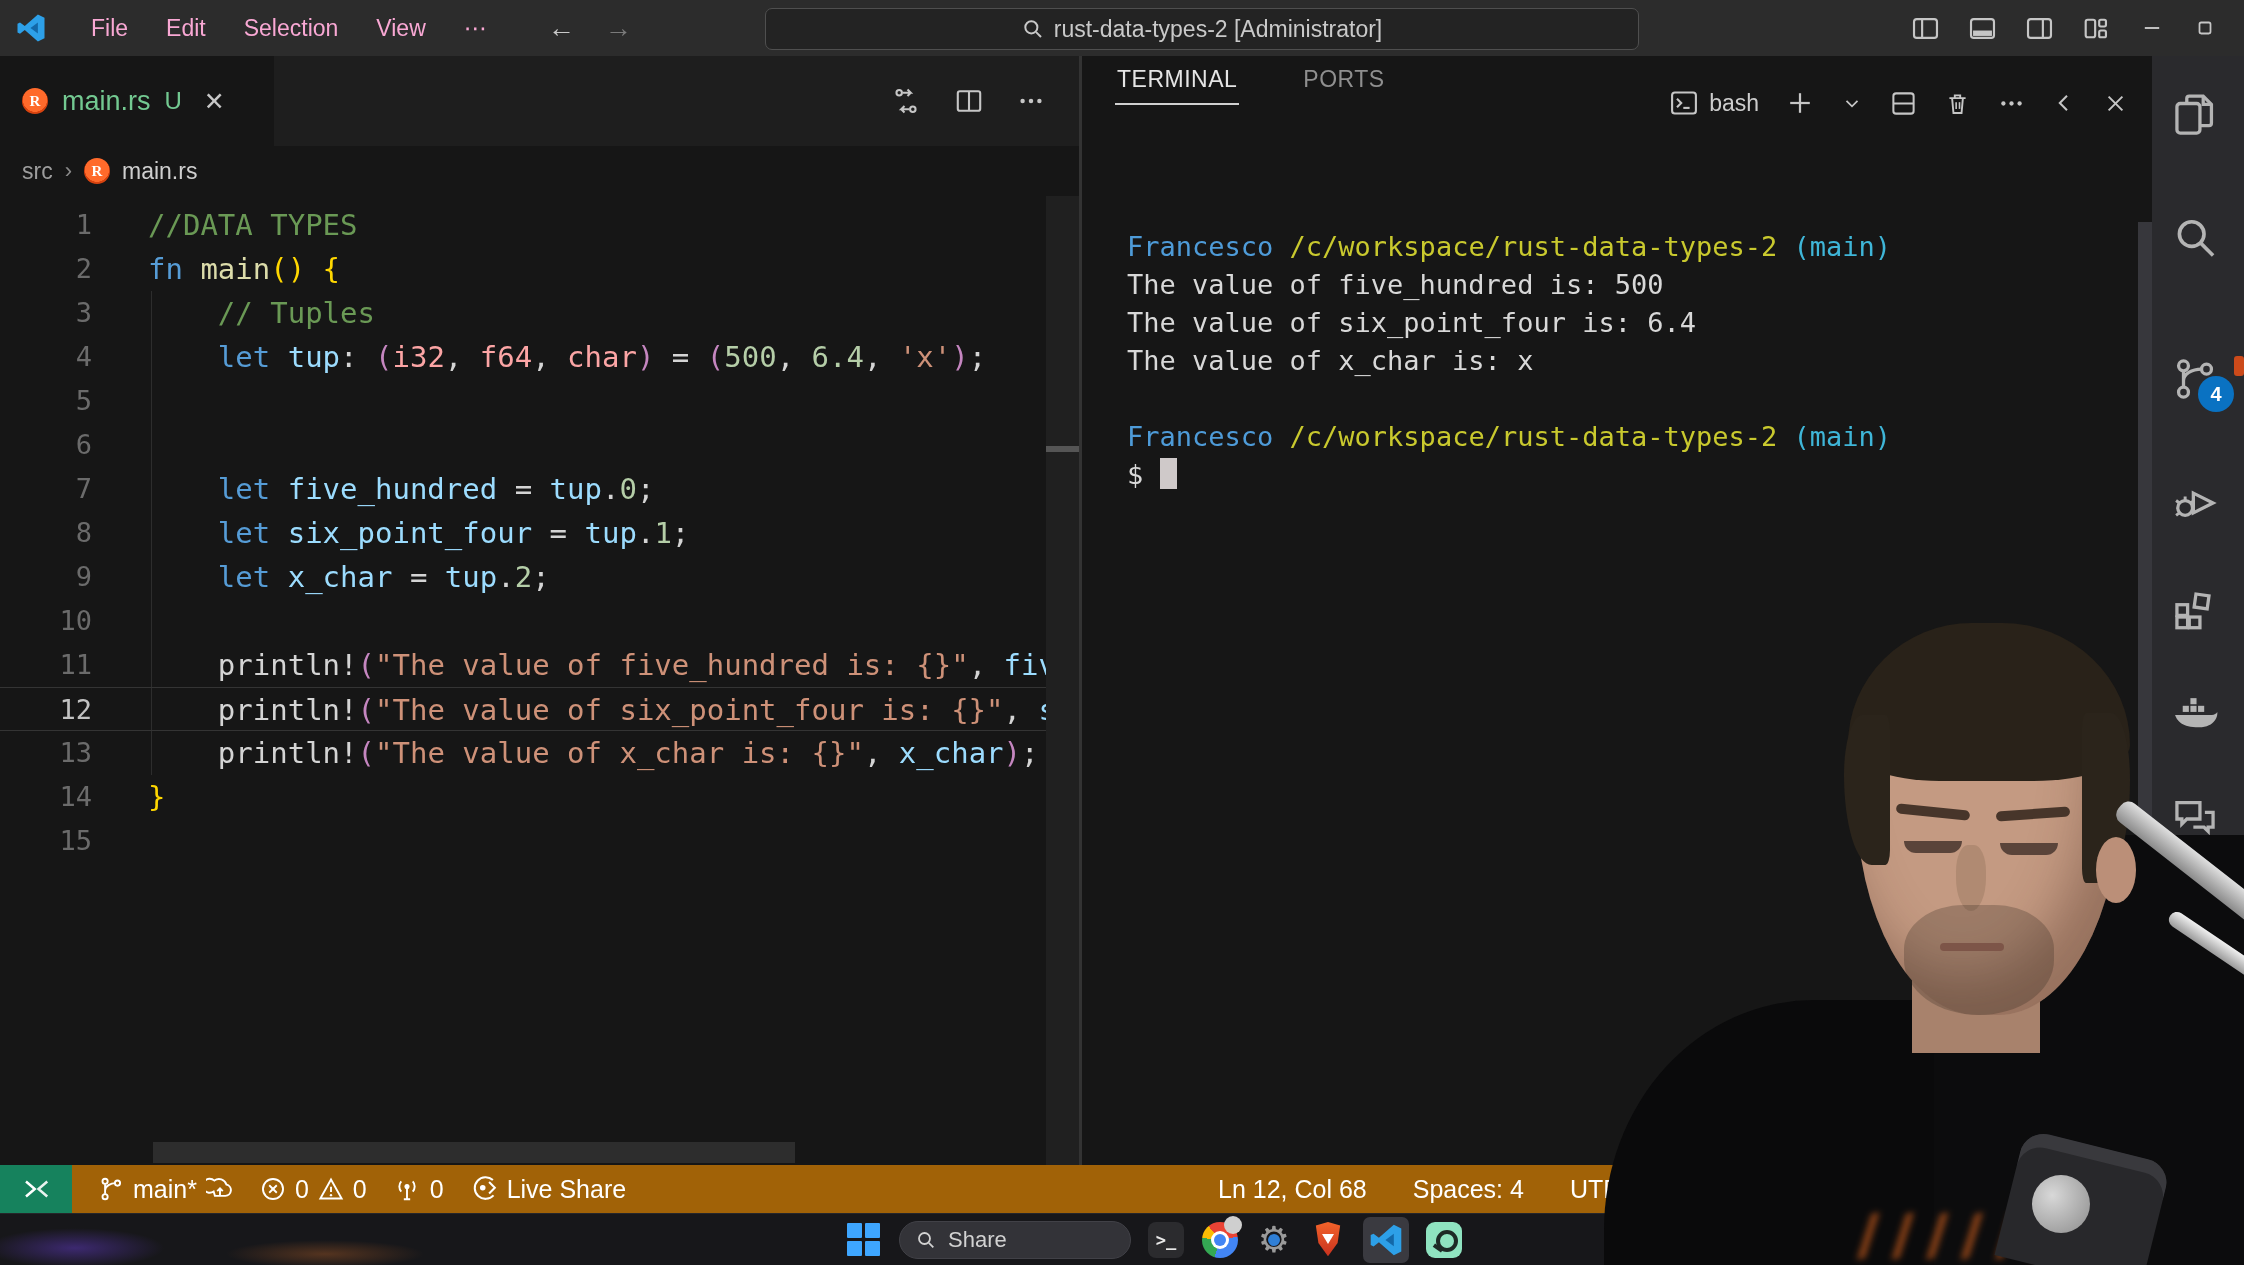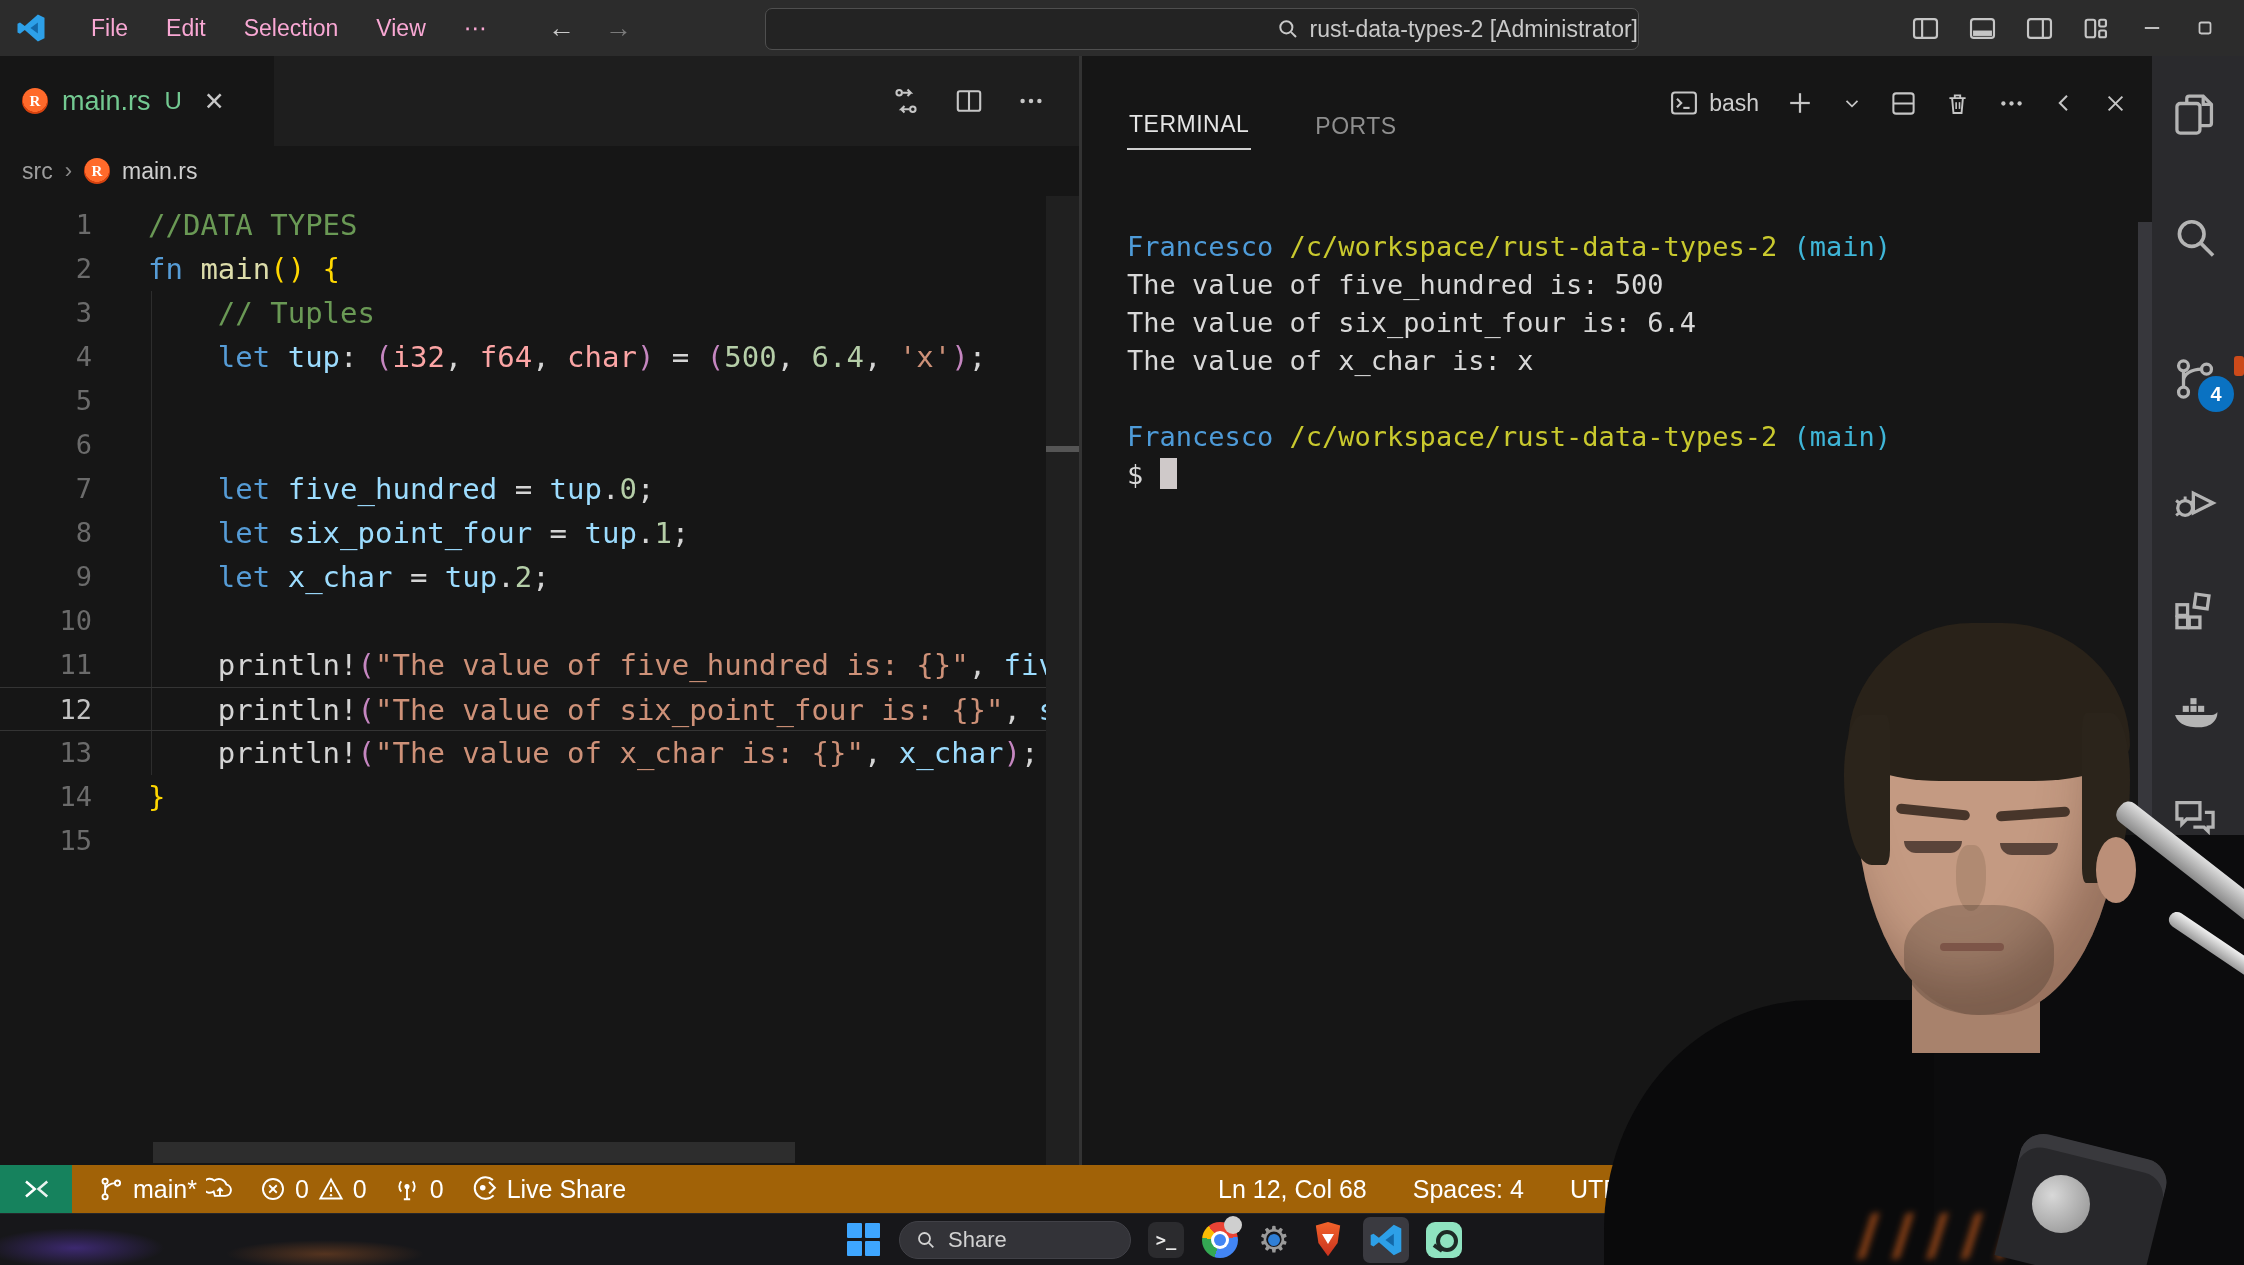--- a/index.html
+++ b/index.html
@@ -10,21 +10,21 @@
 
   
   .titlebar{position:absolute;left:0;top:0;width:2244px;height:56px;background:#2c2c2c;
             display:flex;align-items:center;z-index:5;}
   .vslogo{width:30px;height:30px;margin-left:16px;}
   .menus{display:flex;margin-left:26px;font-size:23px;color:#f9a8d4;}
   .menus .mi{padding:0 19px;cursor:default;}
   .navarrows{display:flex;gap:30px;margin-left:42px;font-size:27px;color:#c9c9c9;}
   .navarrows .fwd{color:#7a7a7a;}
   .searchbox{position:absolute;left:765px;top:8px;width:872px;height:40px;background:#232323;
-             border:1px solid #4f4f4f;border-radius:7px;display:flex;align-items:center;justify-content:flex-end;
+             border:1px solid #4f4f4f;border-radius:7px;display:flex;align-items:center;justify-content:center;
              gap:10px;color:#c9c9c9;font-size:23px;}
   .winicons{position:absolute;right:28px;top:0;height:56px;display:flex;align-items:center;gap:30px;}
 
   
   .editor{position:absolute;left:0;top:56px;width:1079px;height:1109px;background:#161616;overflow:hidden;}
   .tabbar{height:90px;background:#1e1e1e;display:flex;align-items:stretch;position:relative;}
   .tab{width:252px;background:#161616;display:flex;align-items:center;padding-left:22px;gap:14px;}
   .tab-label{color:#73c991;font-size:27px;}
   .tab-badge{color:#73c991;font-size:24px;}
   .tab-close{color:#c8c8c8;font-size:25px;margin-left:8px;}
@@ -49,21 +49,21 @@
   .tk-pl{color:#d4d4d4}.tk-cm{color:#6a9955}
 
   .vscrolltrack{position:absolute;left:1046px;top:140px;width:33px;height:969px;background:#202020;}
   .vscrollmark{position:absolute;left:0;top:250px;width:33px;height:6px;background:#555;}
   .hscrollthumb{position:absolute;left:153px;top:1086px;width:642px;height:21px;background:#2d2d2d;}
 
   .split-divider{position:absolute;left:1079px;top:56px;width:3px;height:1109px;background:#333;}
 
   
   .panel{position:absolute;left:1082px;top:56px;width:1162px;height:1109px;background:#161616;}
-  .panel-head{height:94px;display:flex;align-items:flex-end;position:relative;padding-left:45px;}
+  .panel-head{height:94px;display:flex;align-items:flex-start;position:relative;padding-left:33px;}
   .ptab{font-size:23px;letter-spacing:.5px;margin-right:62px;padding:10px 2px;}
   .ptab.active{color:#e5e5e5;border-bottom:2px solid #d0d0d0;}
   .ptab.idle{color:#8f8f8f;}
   .pactions{position:absolute;right:116px;top:0;height:94px;display:flex;align-items:center;gap:27px;color:#c5c5c5;}
   .bashlab{font-size:23px;color:#cccccc;margin-left:-16px;}
   .term{position:absolute;left:45px;top:172px;font-family:"DejaVu Sans Mono",monospace;font-size:27px;}
   .t-row{height:38px;line-height:38px;white-space:pre;}
   .ts-w{color:#d8d8d8}.ts-b{color:#4e9bd8}.ts-y{color:#c9c92e}.ts-c{color:#3fb6d8}
   .t-cursor{display:inline-block;width:17px;height:31px;background:#cfc9c9;vertical-align:-5px;}
   .termscroll{position:absolute;left:1056px;top:166px;width:22px;height:943px;background:#37373c;}

